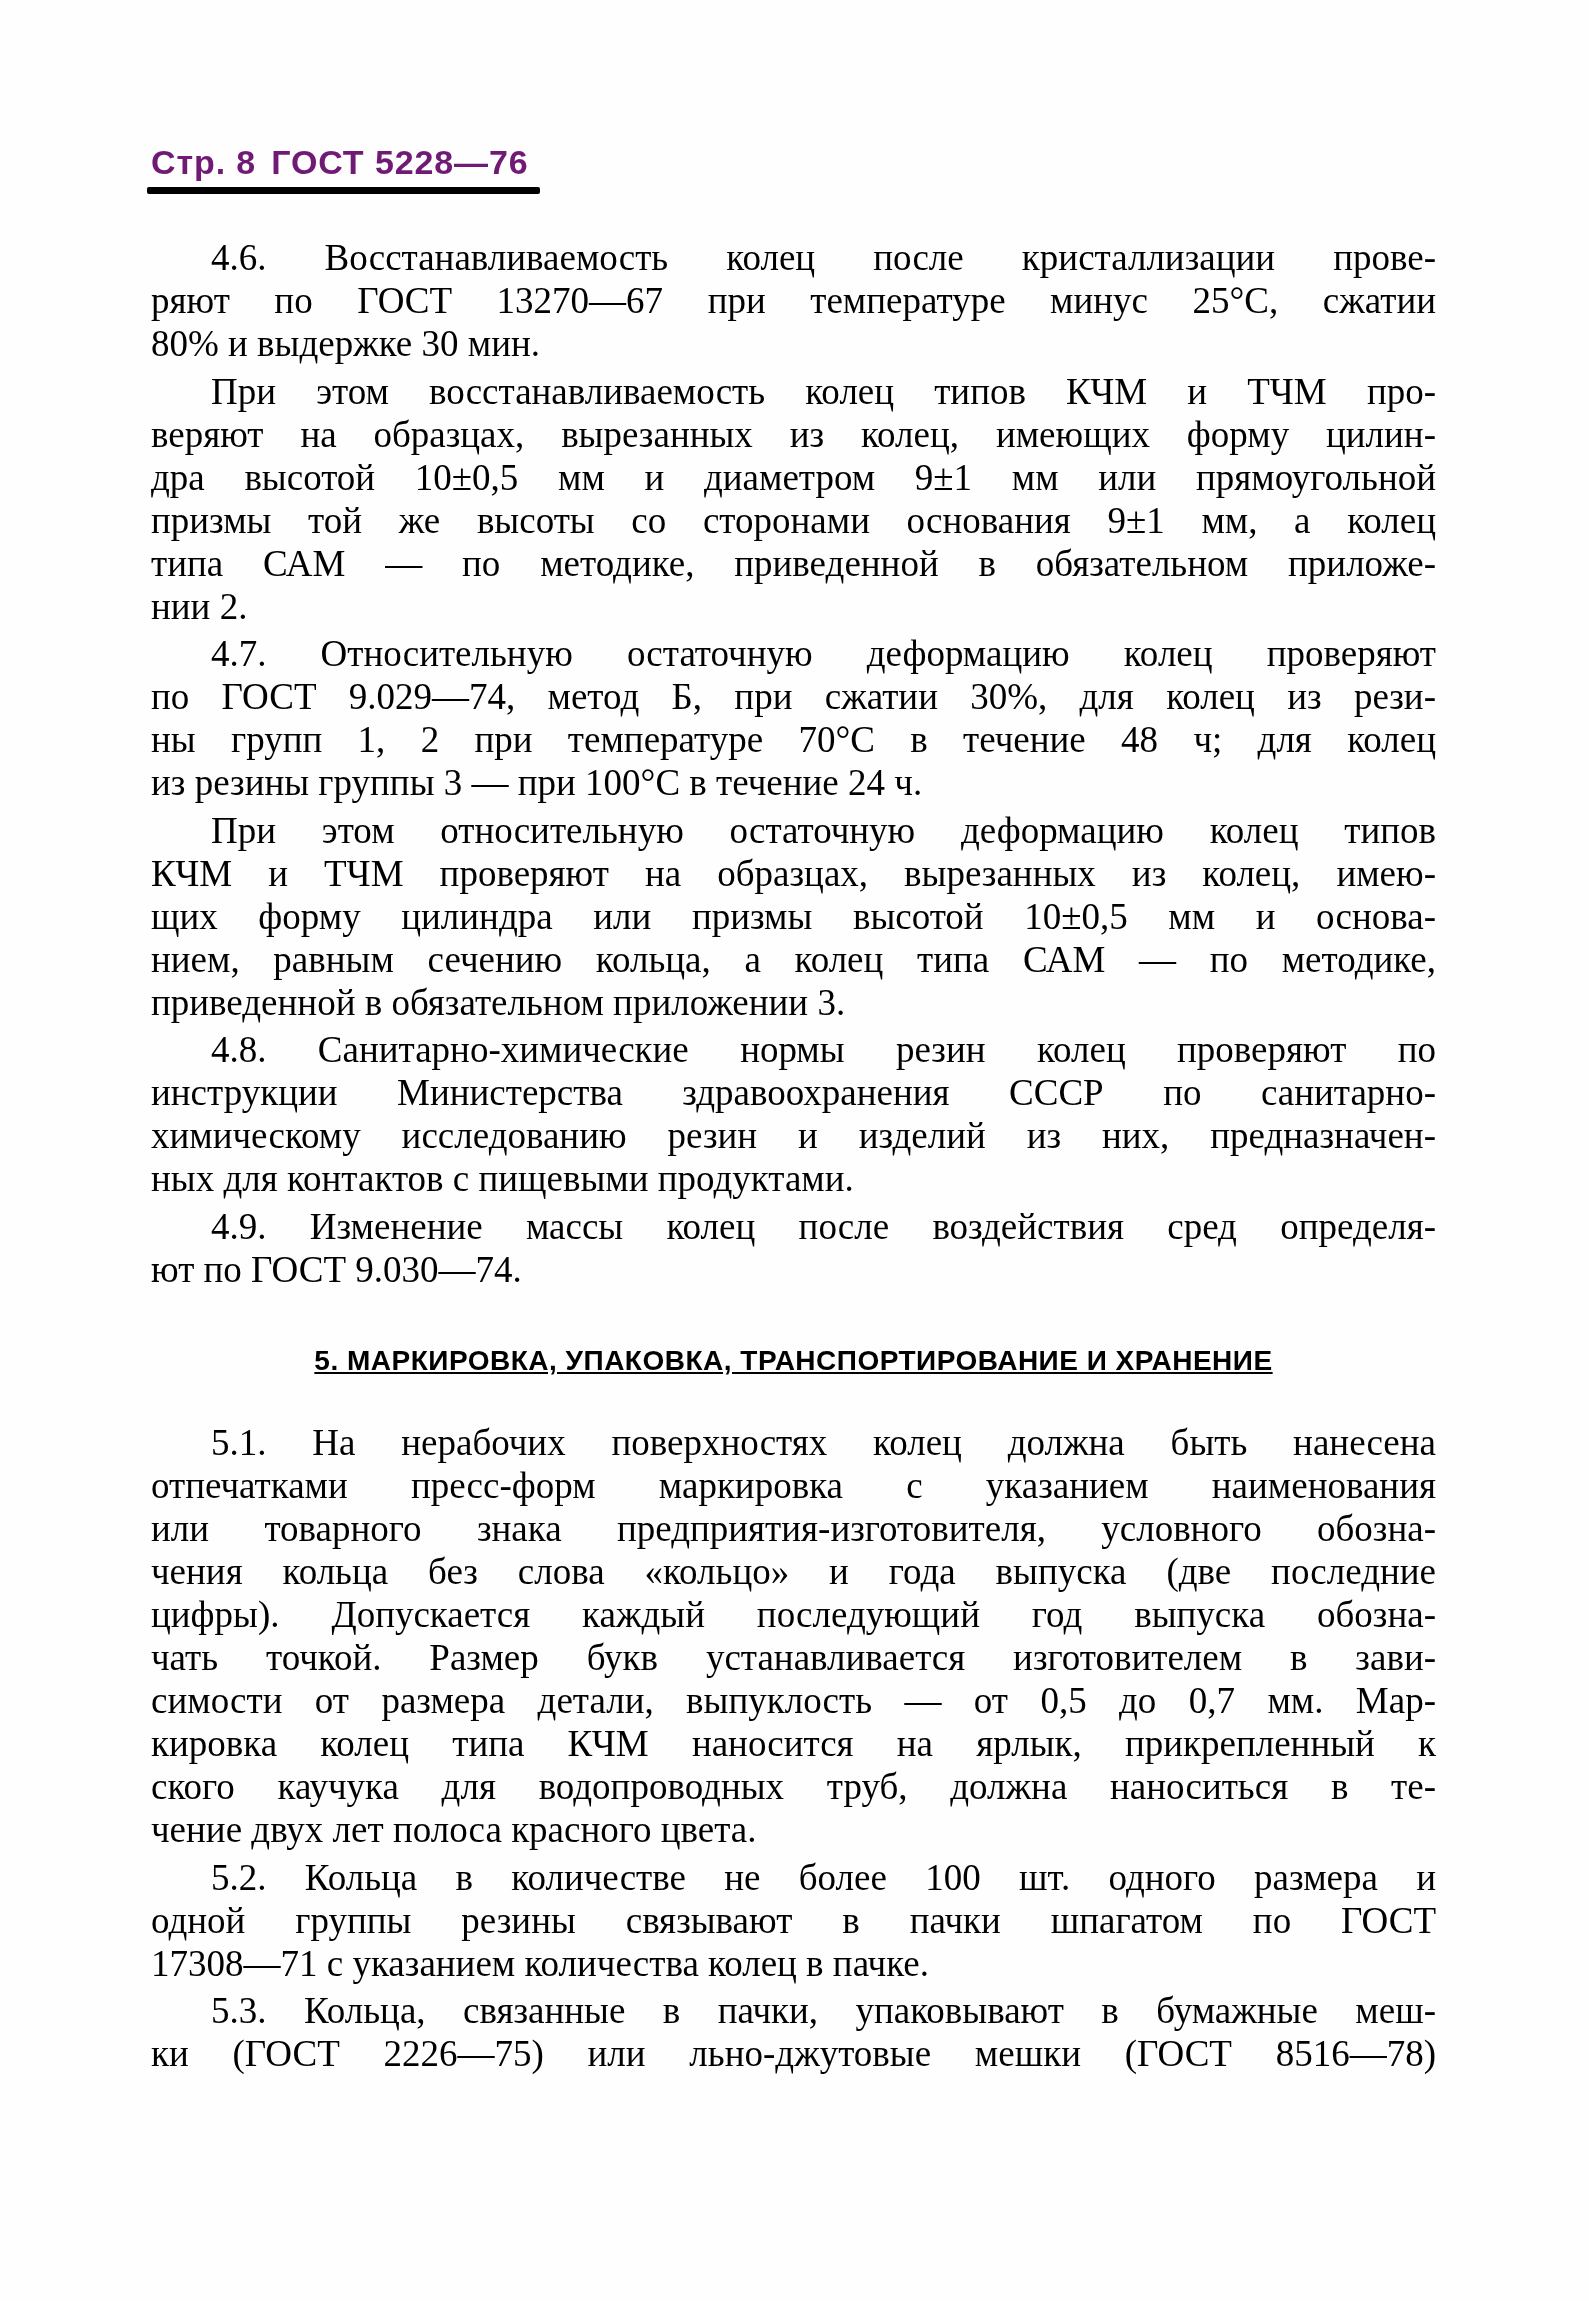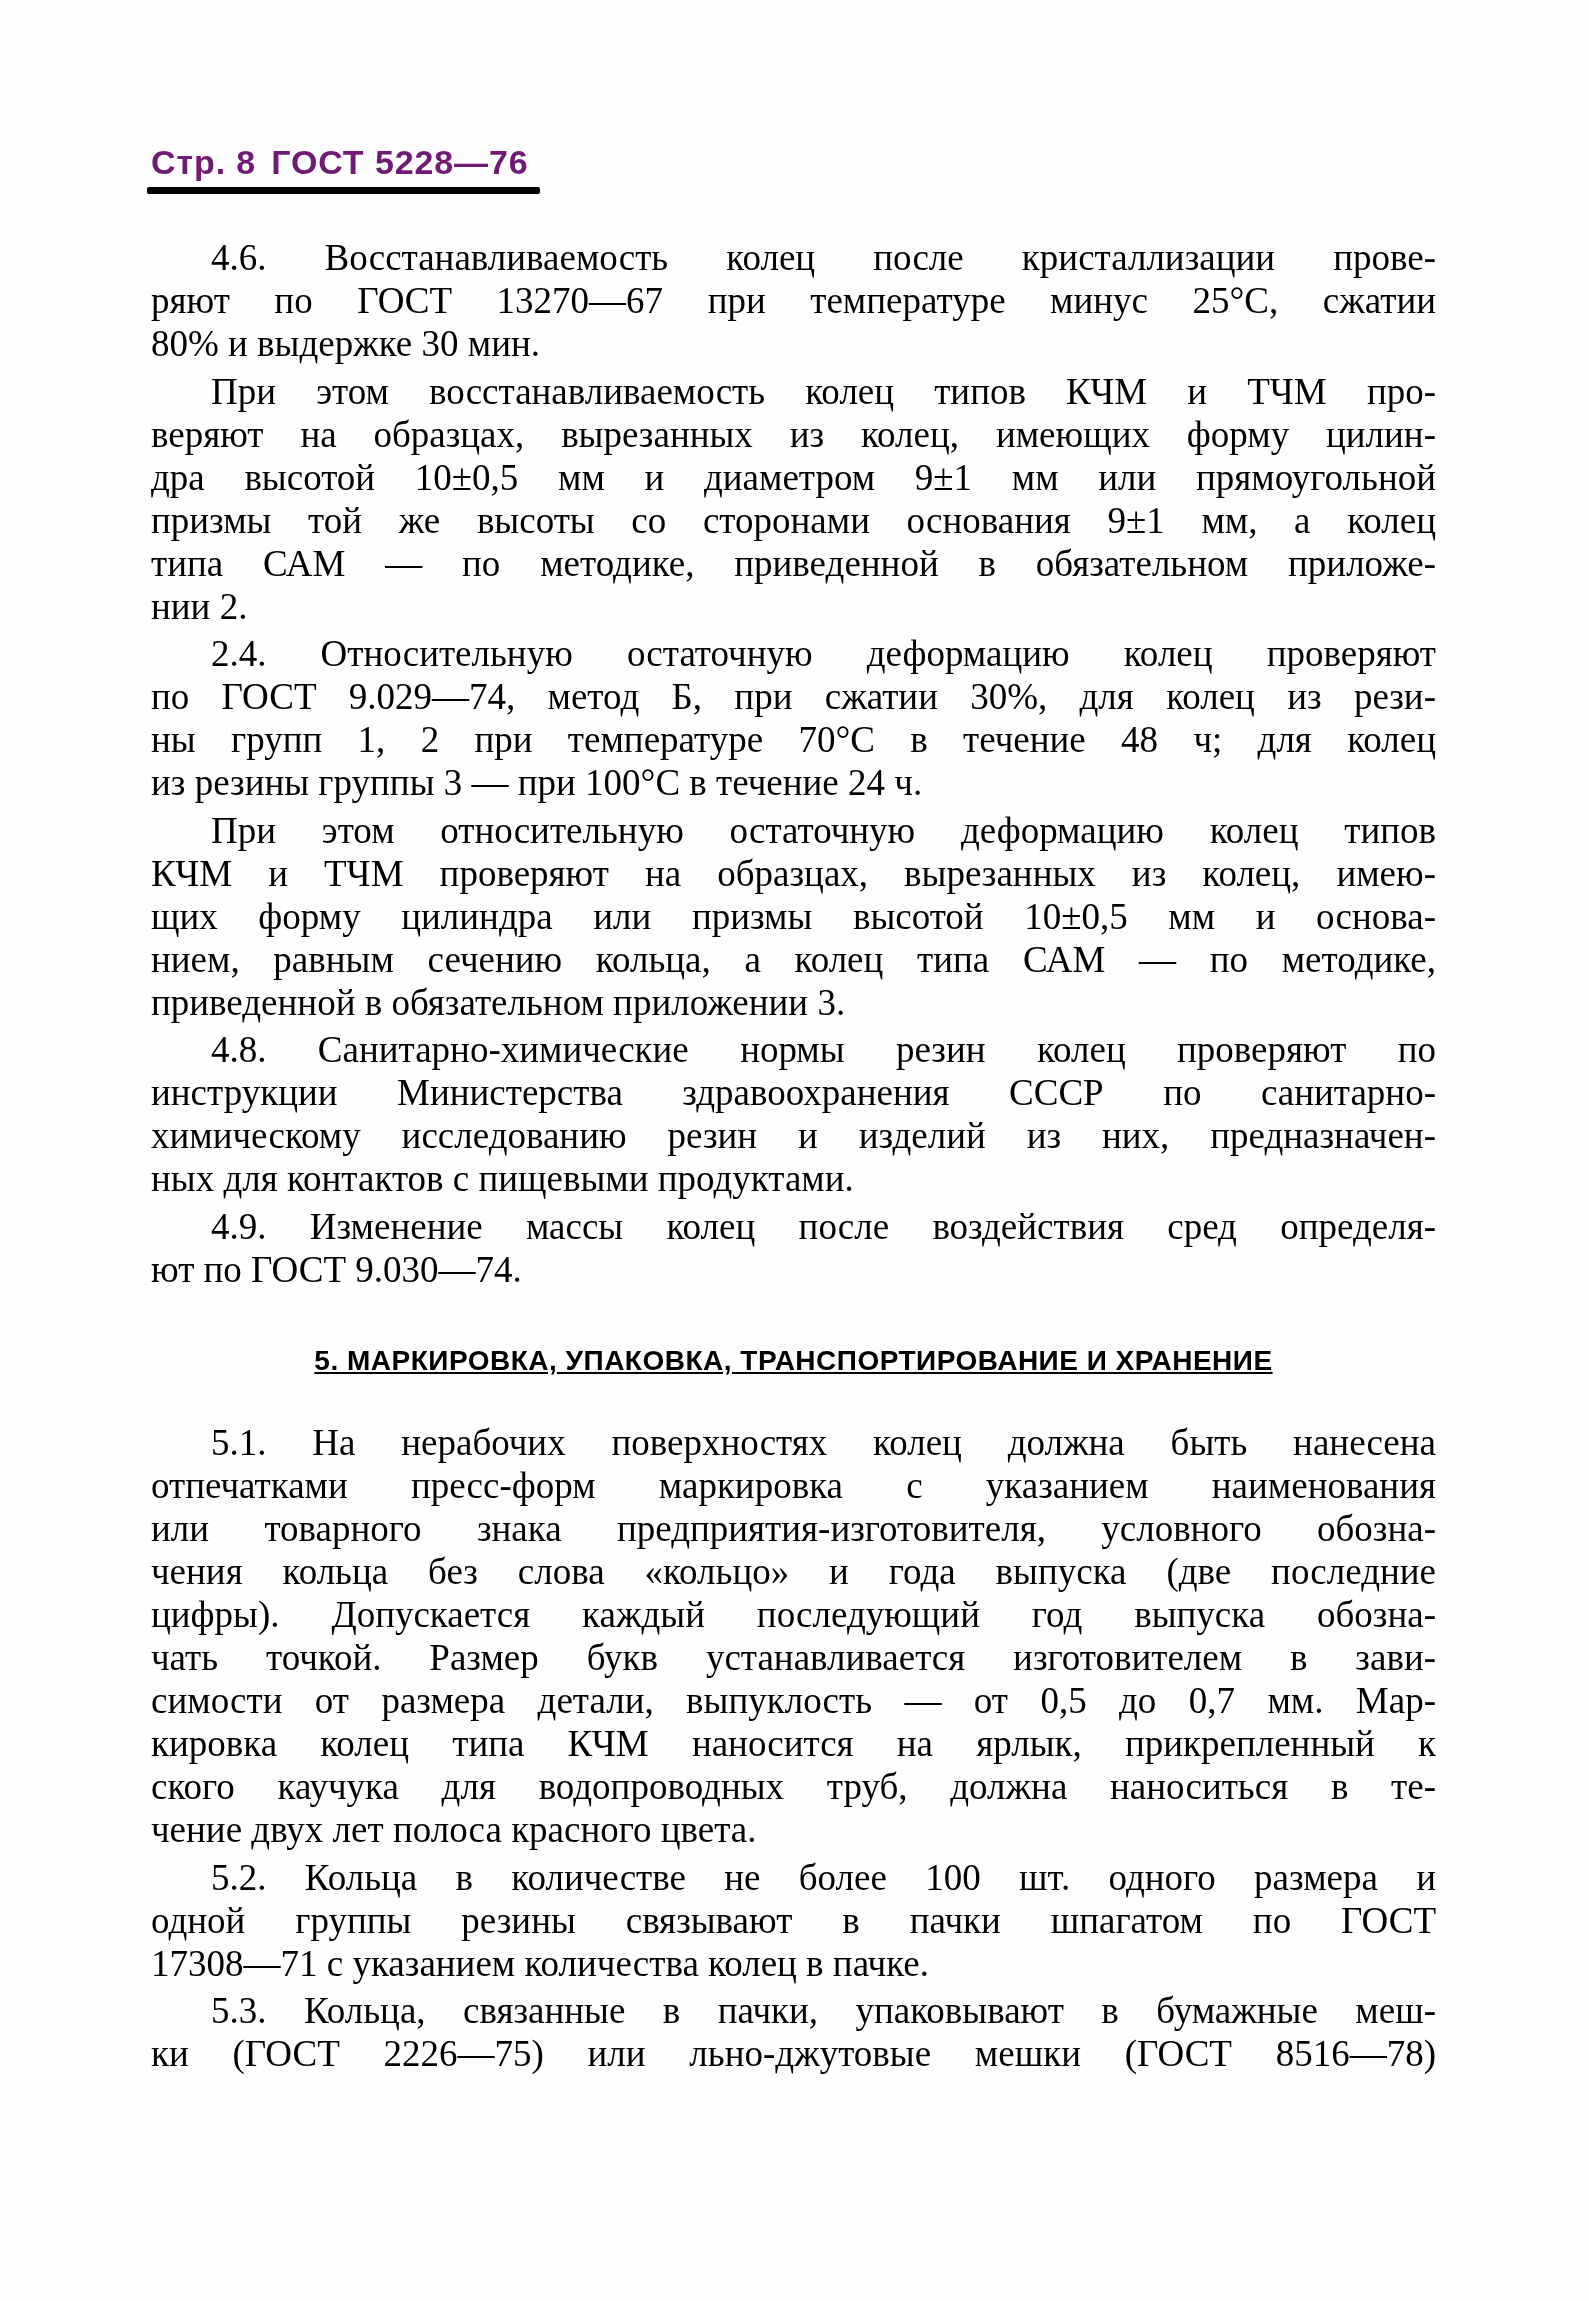--- a/index.html
+++ b/index.html
@@ -92,21 +92,21 @@
       </div>
       <div class="paragraph">
         <div class="line first">При этом восстанавливаемость колец типов КЧМ и ТЧМ про-</div>
         <div class="line">веряют на образцах, вырезанных из колец, имеющих форму цилин-</div>
         <div class="line">дра высотой 10±0,5 мм и диаметром 9±1 мм или прямоугольной</div>
         <div class="line">призмы той же высоты со сторонами основания 9±1 мм, а колец</div>
         <div class="line">типа САМ — по методике, приведенной в обязательном приложе-</div>
         <div class="line last">нии 2.</div>
       </div>
       <div class="paragraph">
-        <div class="line first">2.4. Относительную остаточную деформацию колец проверяют</div>
+        <div class="line first">4.7. Относительную остаточную деформацию колец проверяют</div>
         <div class="line">по ГОСТ 9.029—74, метод Б, при сжатии 30%, для колец из рези-</div>
         <div class="line">ны групп 1, 2 при температуре 70°С  в течение 48 ч;  для колец</div>
         <div class="line last">из резины группы 3 — при 100°С в течение 24 ч.</div>
       </div>
       <div class="paragraph">
         <div class="line first">При этом относительную остаточную деформацию колец типов</div>
         <div class="line">КЧМ и ТЧМ проверяют на образцах, вырезанных из колец, имею-</div>
         <div class="line">щих форму цилиндра или призмы высотой 10±0,5 мм и основа-</div>
         <div class="line">нием, равным сечению кольца, а колец типа САМ — по методике,</div>
         <div class="line last">приведенной в обязательном приложении 3.</div>

